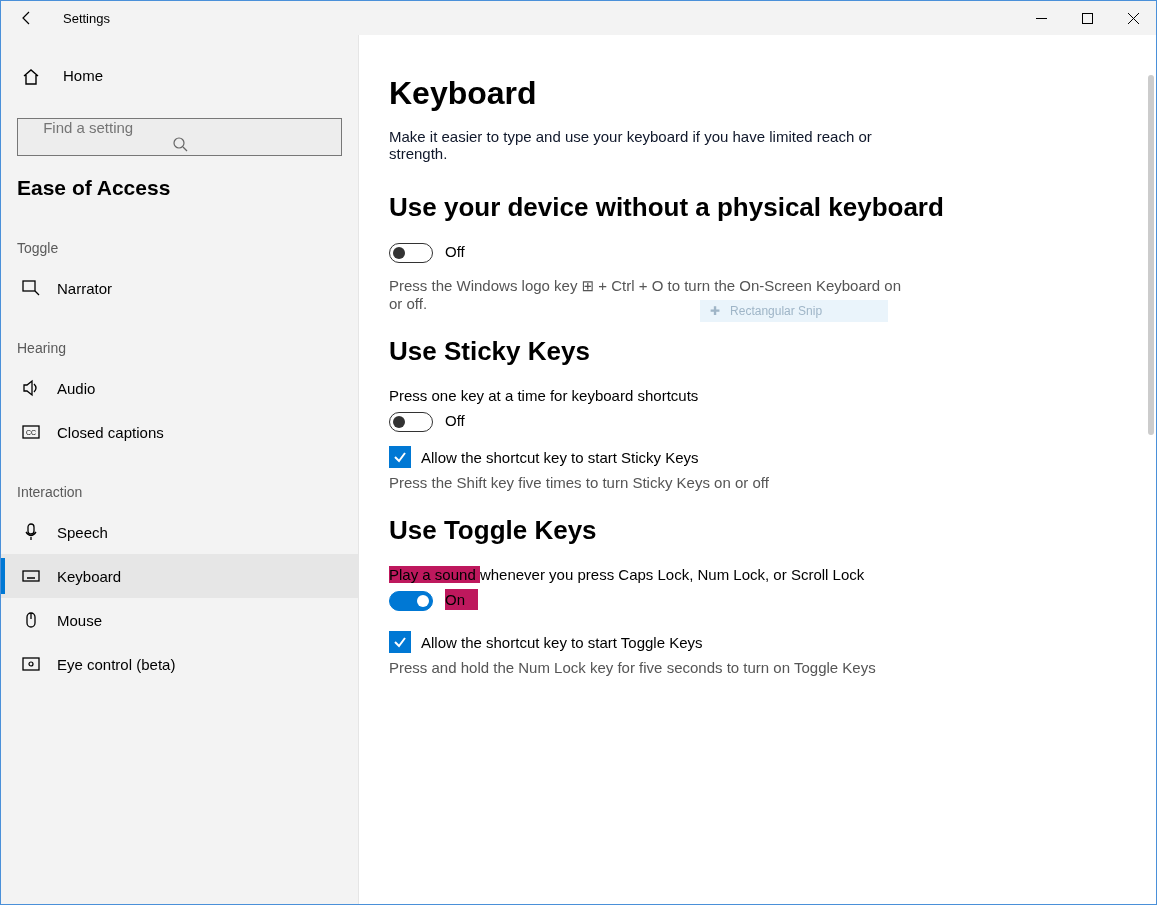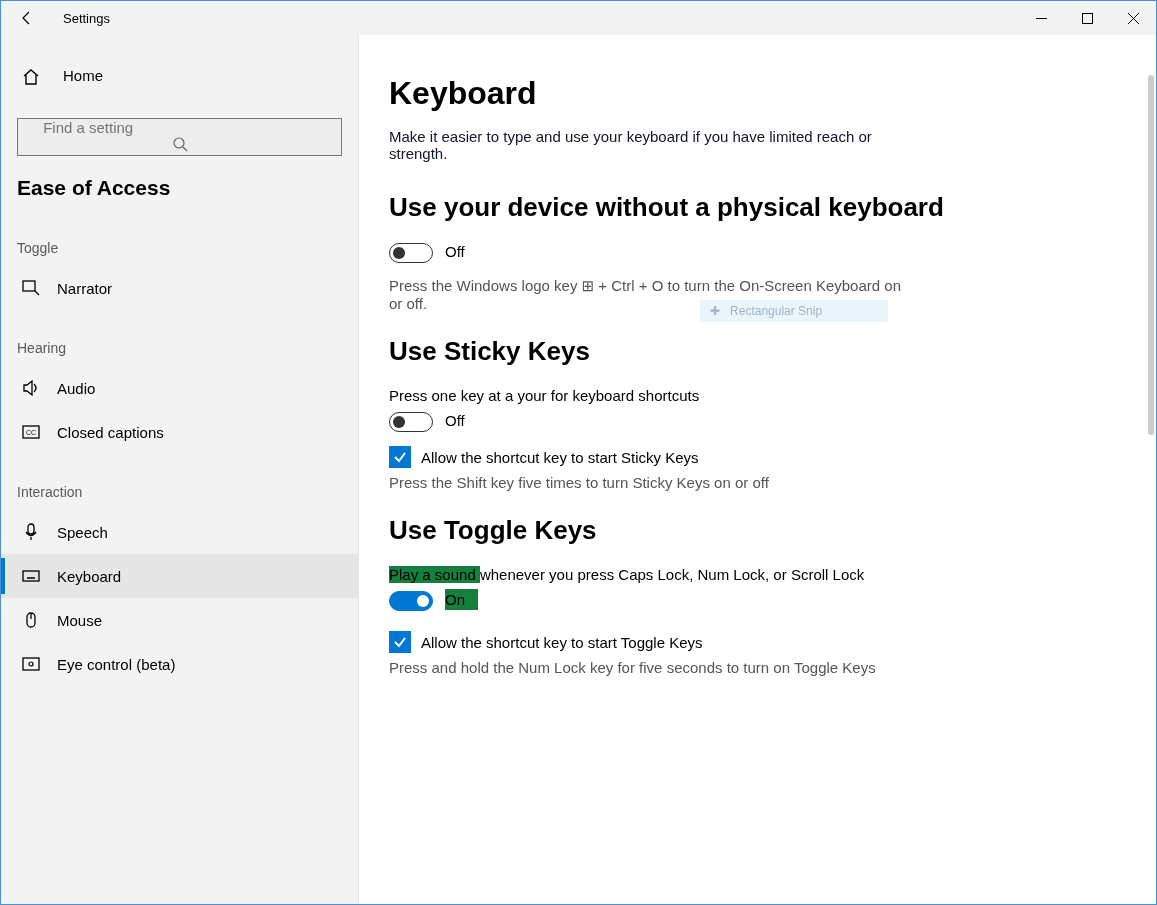--- a/index.html
+++ b/index.html
@@ -165,21 +165,21 @@
   gap: 10px;
   margin: 10px 0 6px 0;
 }
 .checkbox {
   width: 22px; height: 22px;
   background: #0078d4;
   display: flex; align-items: center; justify-content: center;
 }
 .checkbox svg { stroke: #fff; }
 .highlight {
-  background: #15803d;
+  background: #be185d;
 }
 .snip-overlay {
   position: absolute;
   right: 268px;
   top: 265px;
   width: 188px;
   height: 22px;
   background: #eaf4fb;
   display: flex; align-items: center;
   gap: 10px;
@@ -335,21 +335,21 @@
       <div class="toggle">
           <div class="knob"></div>
         </div>
       <span>Off</span>
     </div>
     <p class="help">
       <span>Press the Windows logo key </span><span>⊞</span><span> + Ctrl + O to turn the On-Screen Keyboard on or off.</span>
     </p>
 
     <h2>Use Sticky Keys</h2>
-    <div class="setting-label">Press one key at a your for keyboard shortcuts</div>
+    <div class="setting-label">Press one key at a time for keyboard shortcuts</div>
     <div class="toggle-row">
       <div class="toggle">
           <div class="knob"></div>
         </div>
       <span>Off</span>
     </div>
     <div class="check-row">
       <div class="checkbox">
         <svg width="14" height="14" viewBox="0 0 14 14">
             <path d="M2 7 L6 11 L12 3" stroke-width="2" fill="none"></path>

